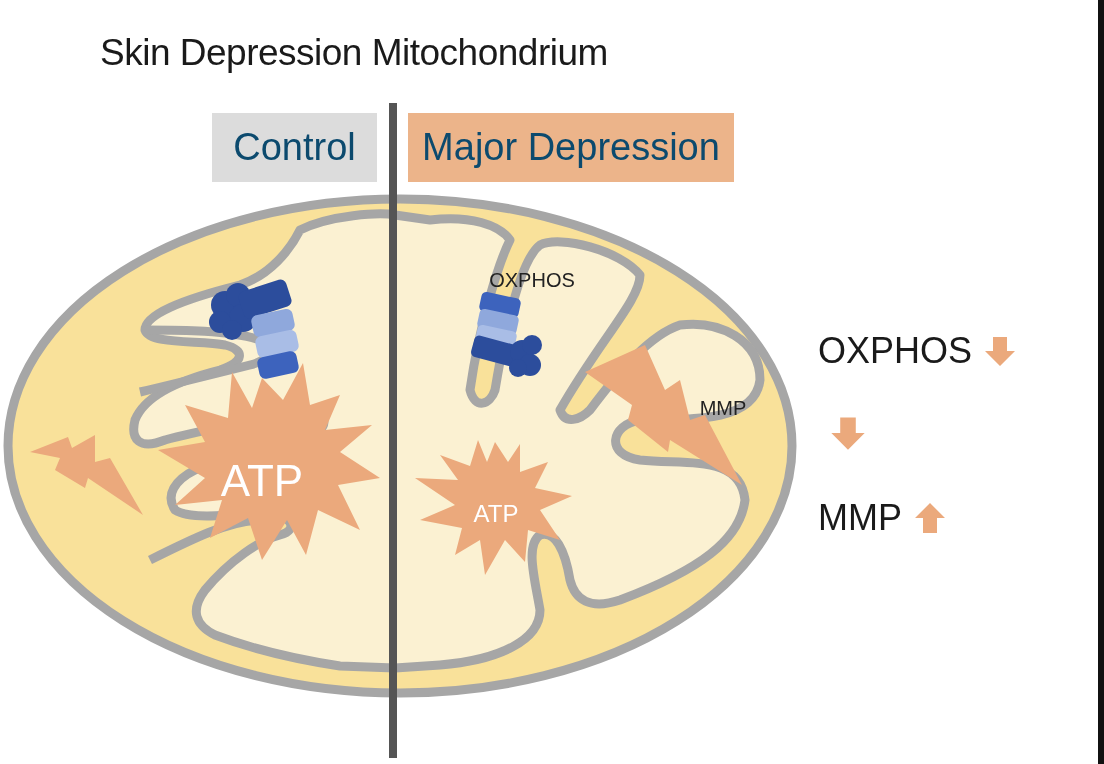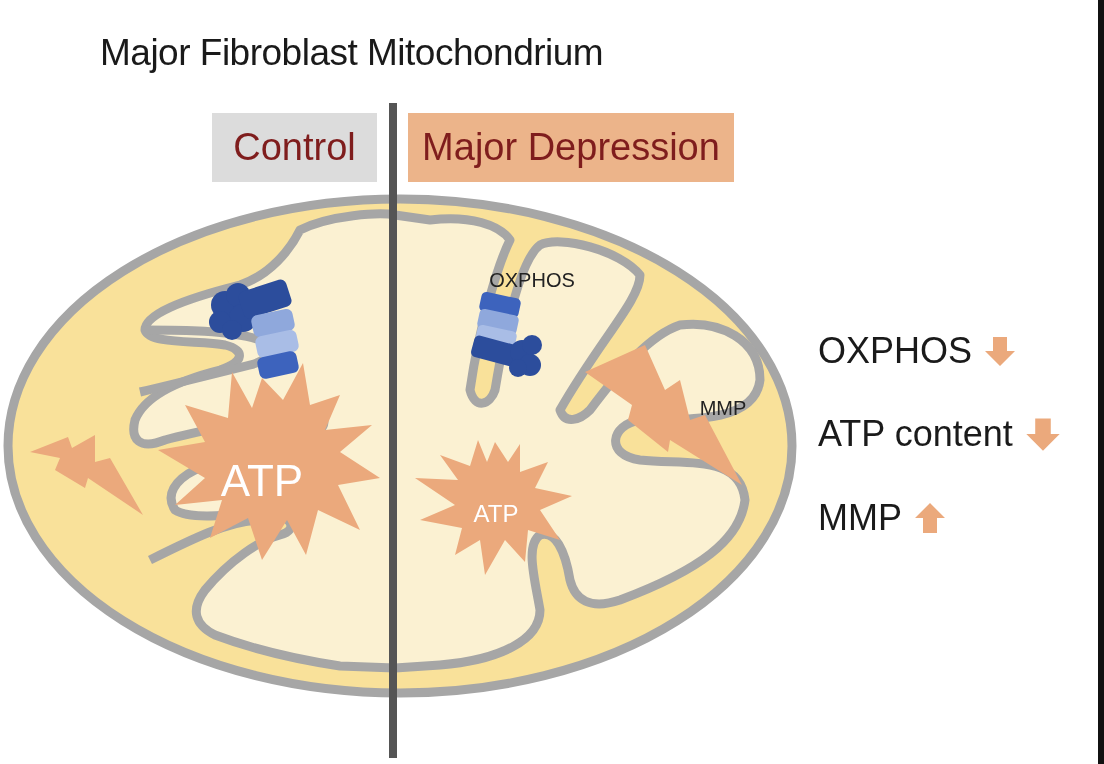--- a/index.html
+++ b/index.html
@@ -1,29 +1,29 @@
 <!DOCTYPE html>
 <html><head>
 <meta charset="utf-8">
 <style>
   html,body{margin:0;padding:0;background:#ffffff;}
   body{width:1104px;height:764px;position:relative;overflow:hidden;font-family:"Liberation Sans","DejaVu Sans",sans-serif;}
   .edge{position:absolute;right:0;top:0;width:6px;height:764px;background:#111;}
   .title{position:absolute;left:100px;top:32px;font-size:37px;color:#1a1a1a;letter-spacing:-0.5px;}
-  .label-box{position:absolute;top:113px;height:69px;display:flex;align-items:center;justify-content:center;font-size:38px;color:#7f1d1d;text-align:right;}
+  .label-box{position:absolute;top:113px;height:69px;display:flex;align-items:center;justify-content:center;font-size:38px;color:#0c4a6e;text-align:right;}
   .control{left:212px;width:165px;background:#dcdcdc;}
   .depression{left:408px;width:326px;background:#ecb48a;}
   svg{position:absolute;left:0;top:0;}
   .legend{position:absolute;left:818px;font-size:36px;color:#1a1a1a;display:flex;align-items:center;}
   .arrow{display:inline-block;margin-left:10px;}
 </style>
 </head>
 <body>
 
-<div class="title">Major Fibroblast Mitochondrium</div>
+<div class="title">Skin Depression Mitochondrium</div>
 
 <div class="label-box control">
   <span>Control</span>
 </div>
 <div class="label-box depression">
   <span>Major Depression</span>
 </div>
 
 <svg width="1104" height="764" viewBox="0 0 1104 764">
   <defs>
@@ -115,21 +115,20 @@
   <text x="496" y="522" text-anchor="middle" font-family="Liberation Sans, sans-serif" font-size="24" fill="#ffffff">ATP</text>
 </svg>
 
 <div class="legend" style="top:330px;">
   <span>OXPHOS</span>
   <svg class="arrow" style="position:static;" width="36" height="36" viewBox="0 0 36 36">
       <polygon points="11,4 25,4 25,18 33,18 18,33 3,18 11,18" fill="#eba97c"></polygon>
     </svg>
 </div>
 <div class="legend" style="top:413px;">
-  <span>ATP content</span>
   <svg class="arrow" style="position:static;" width="40" height="40" viewBox="0 0 36 36">
       <polygon points="11,4 25,4 25,18 33,18 18,33 3,18 11,18" fill="#eba97c"></polygon>
     </svg>
 </div>
 <div class="legend" style="top:497px;">
   <span>MMP</span>
   <svg class="arrow" style="position:static;" width="36" height="36" viewBox="0 0 36 36">
       <polygon points="18,3 33,18 25,18 25,33 11,33 11,18 3,18" fill="#eba97c"></polygon>
     </svg>
 </div>

